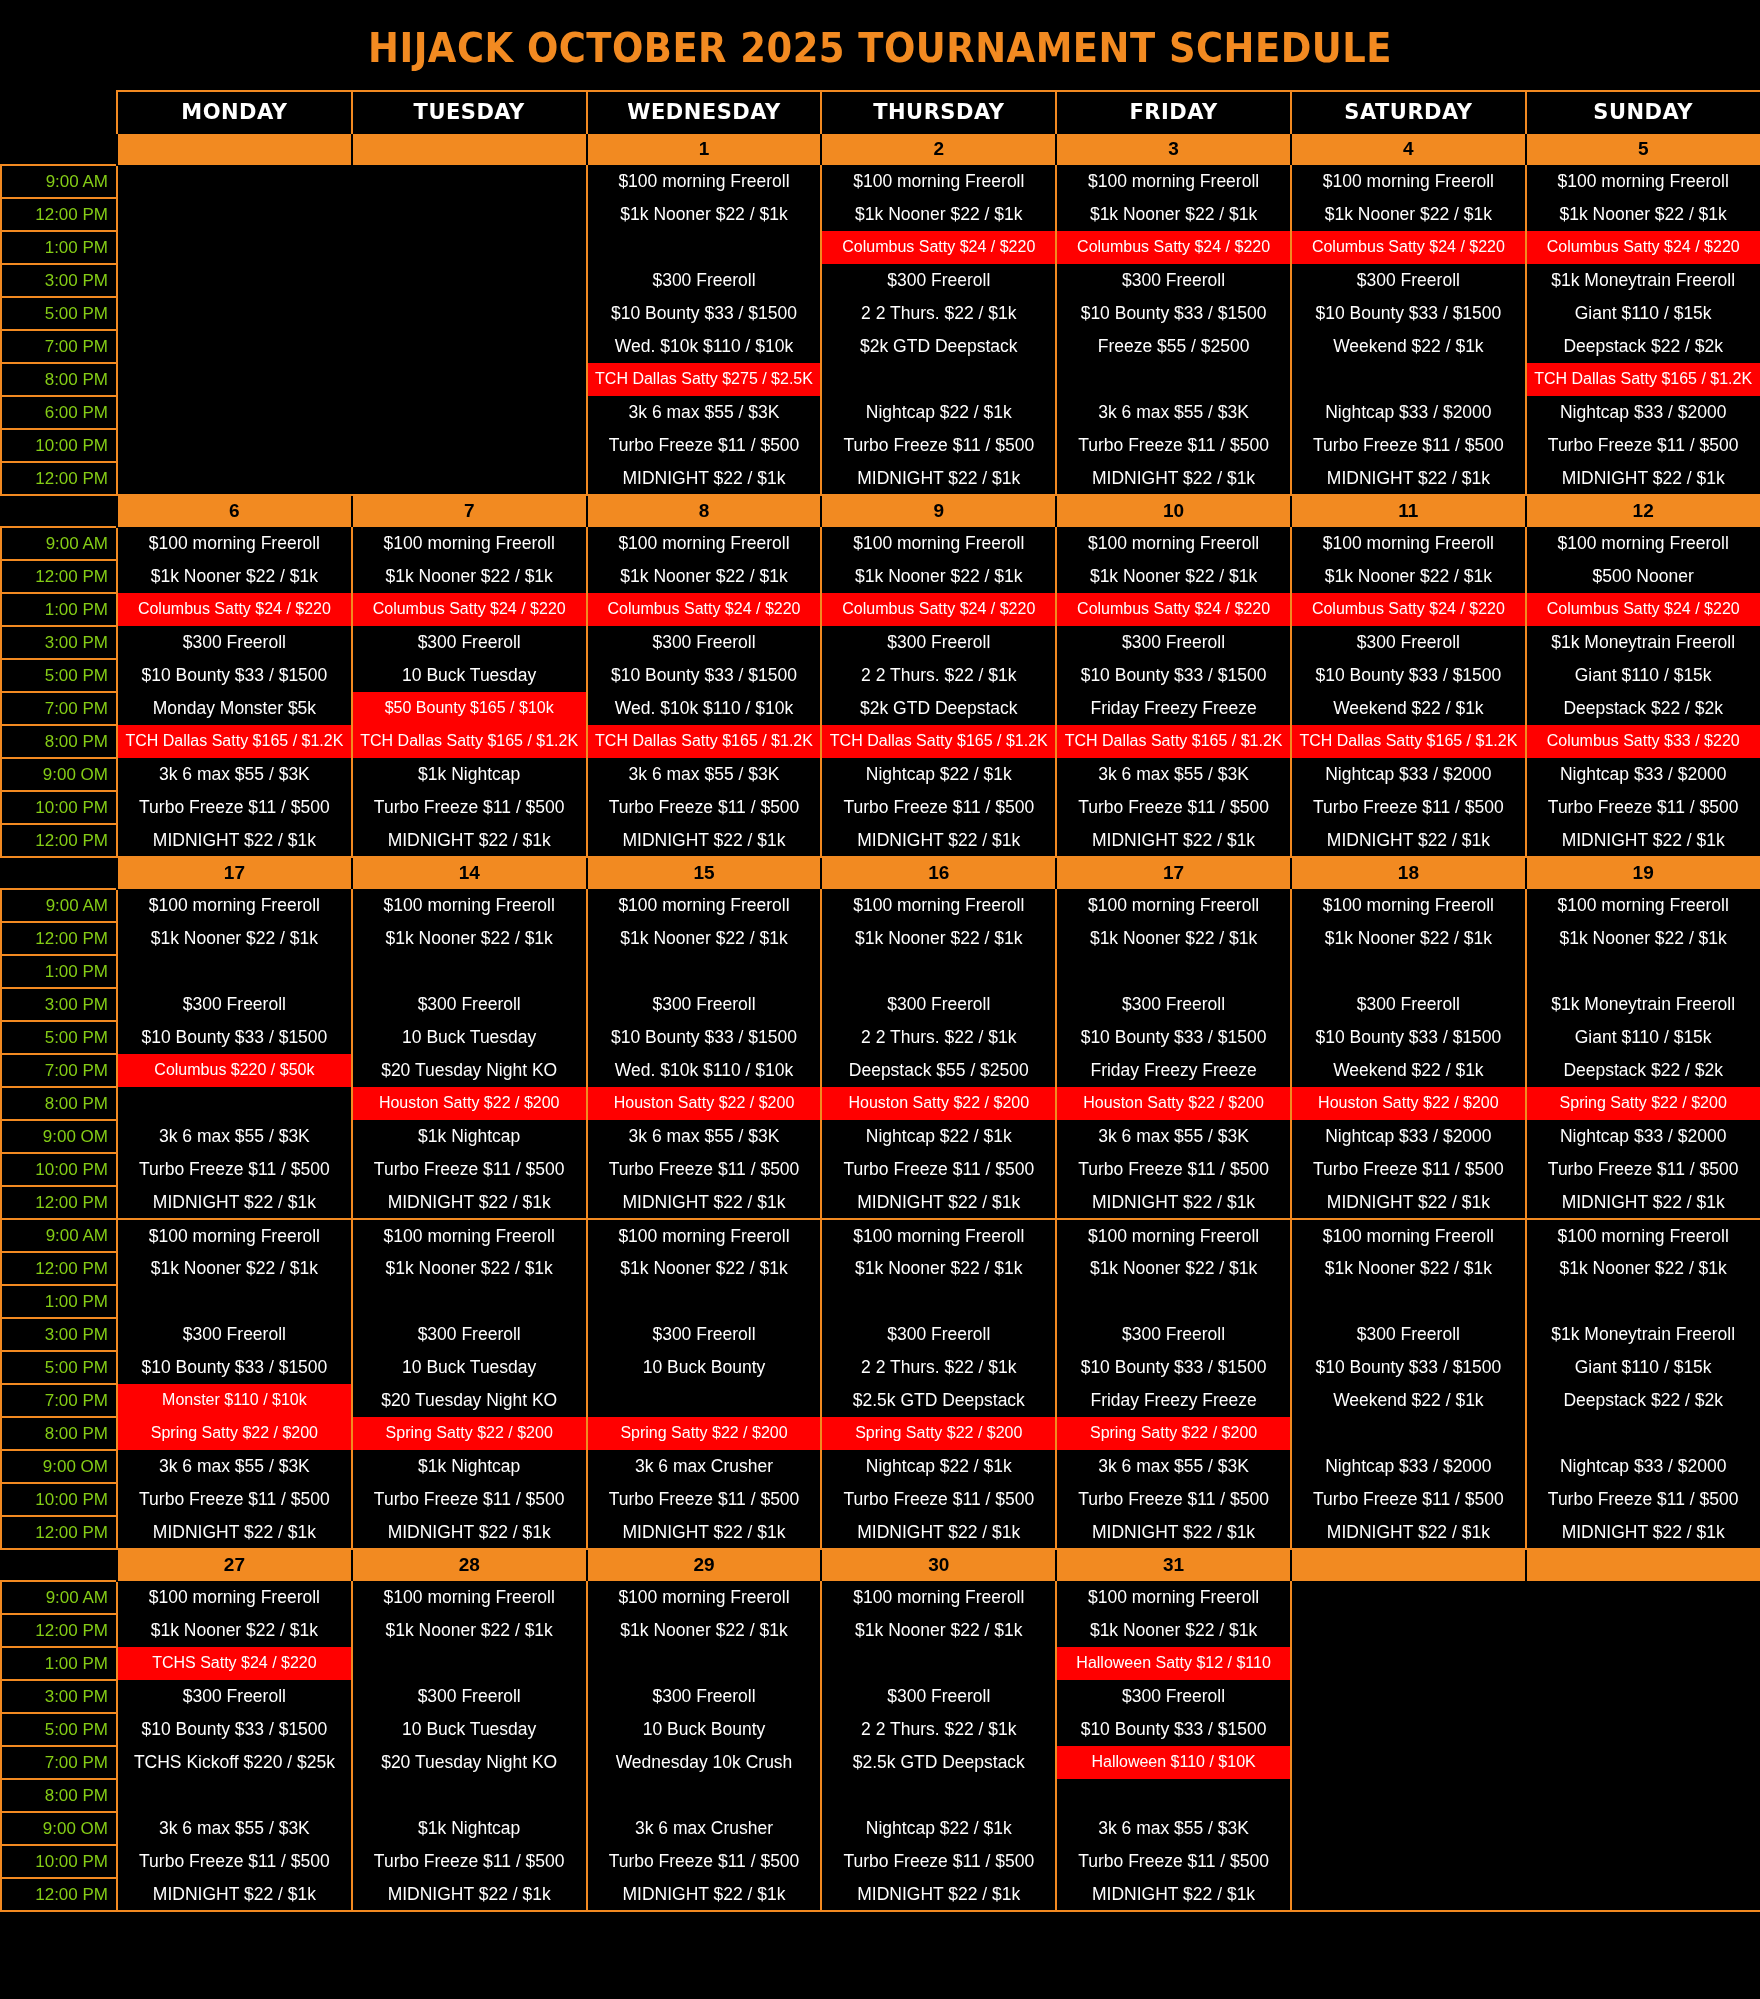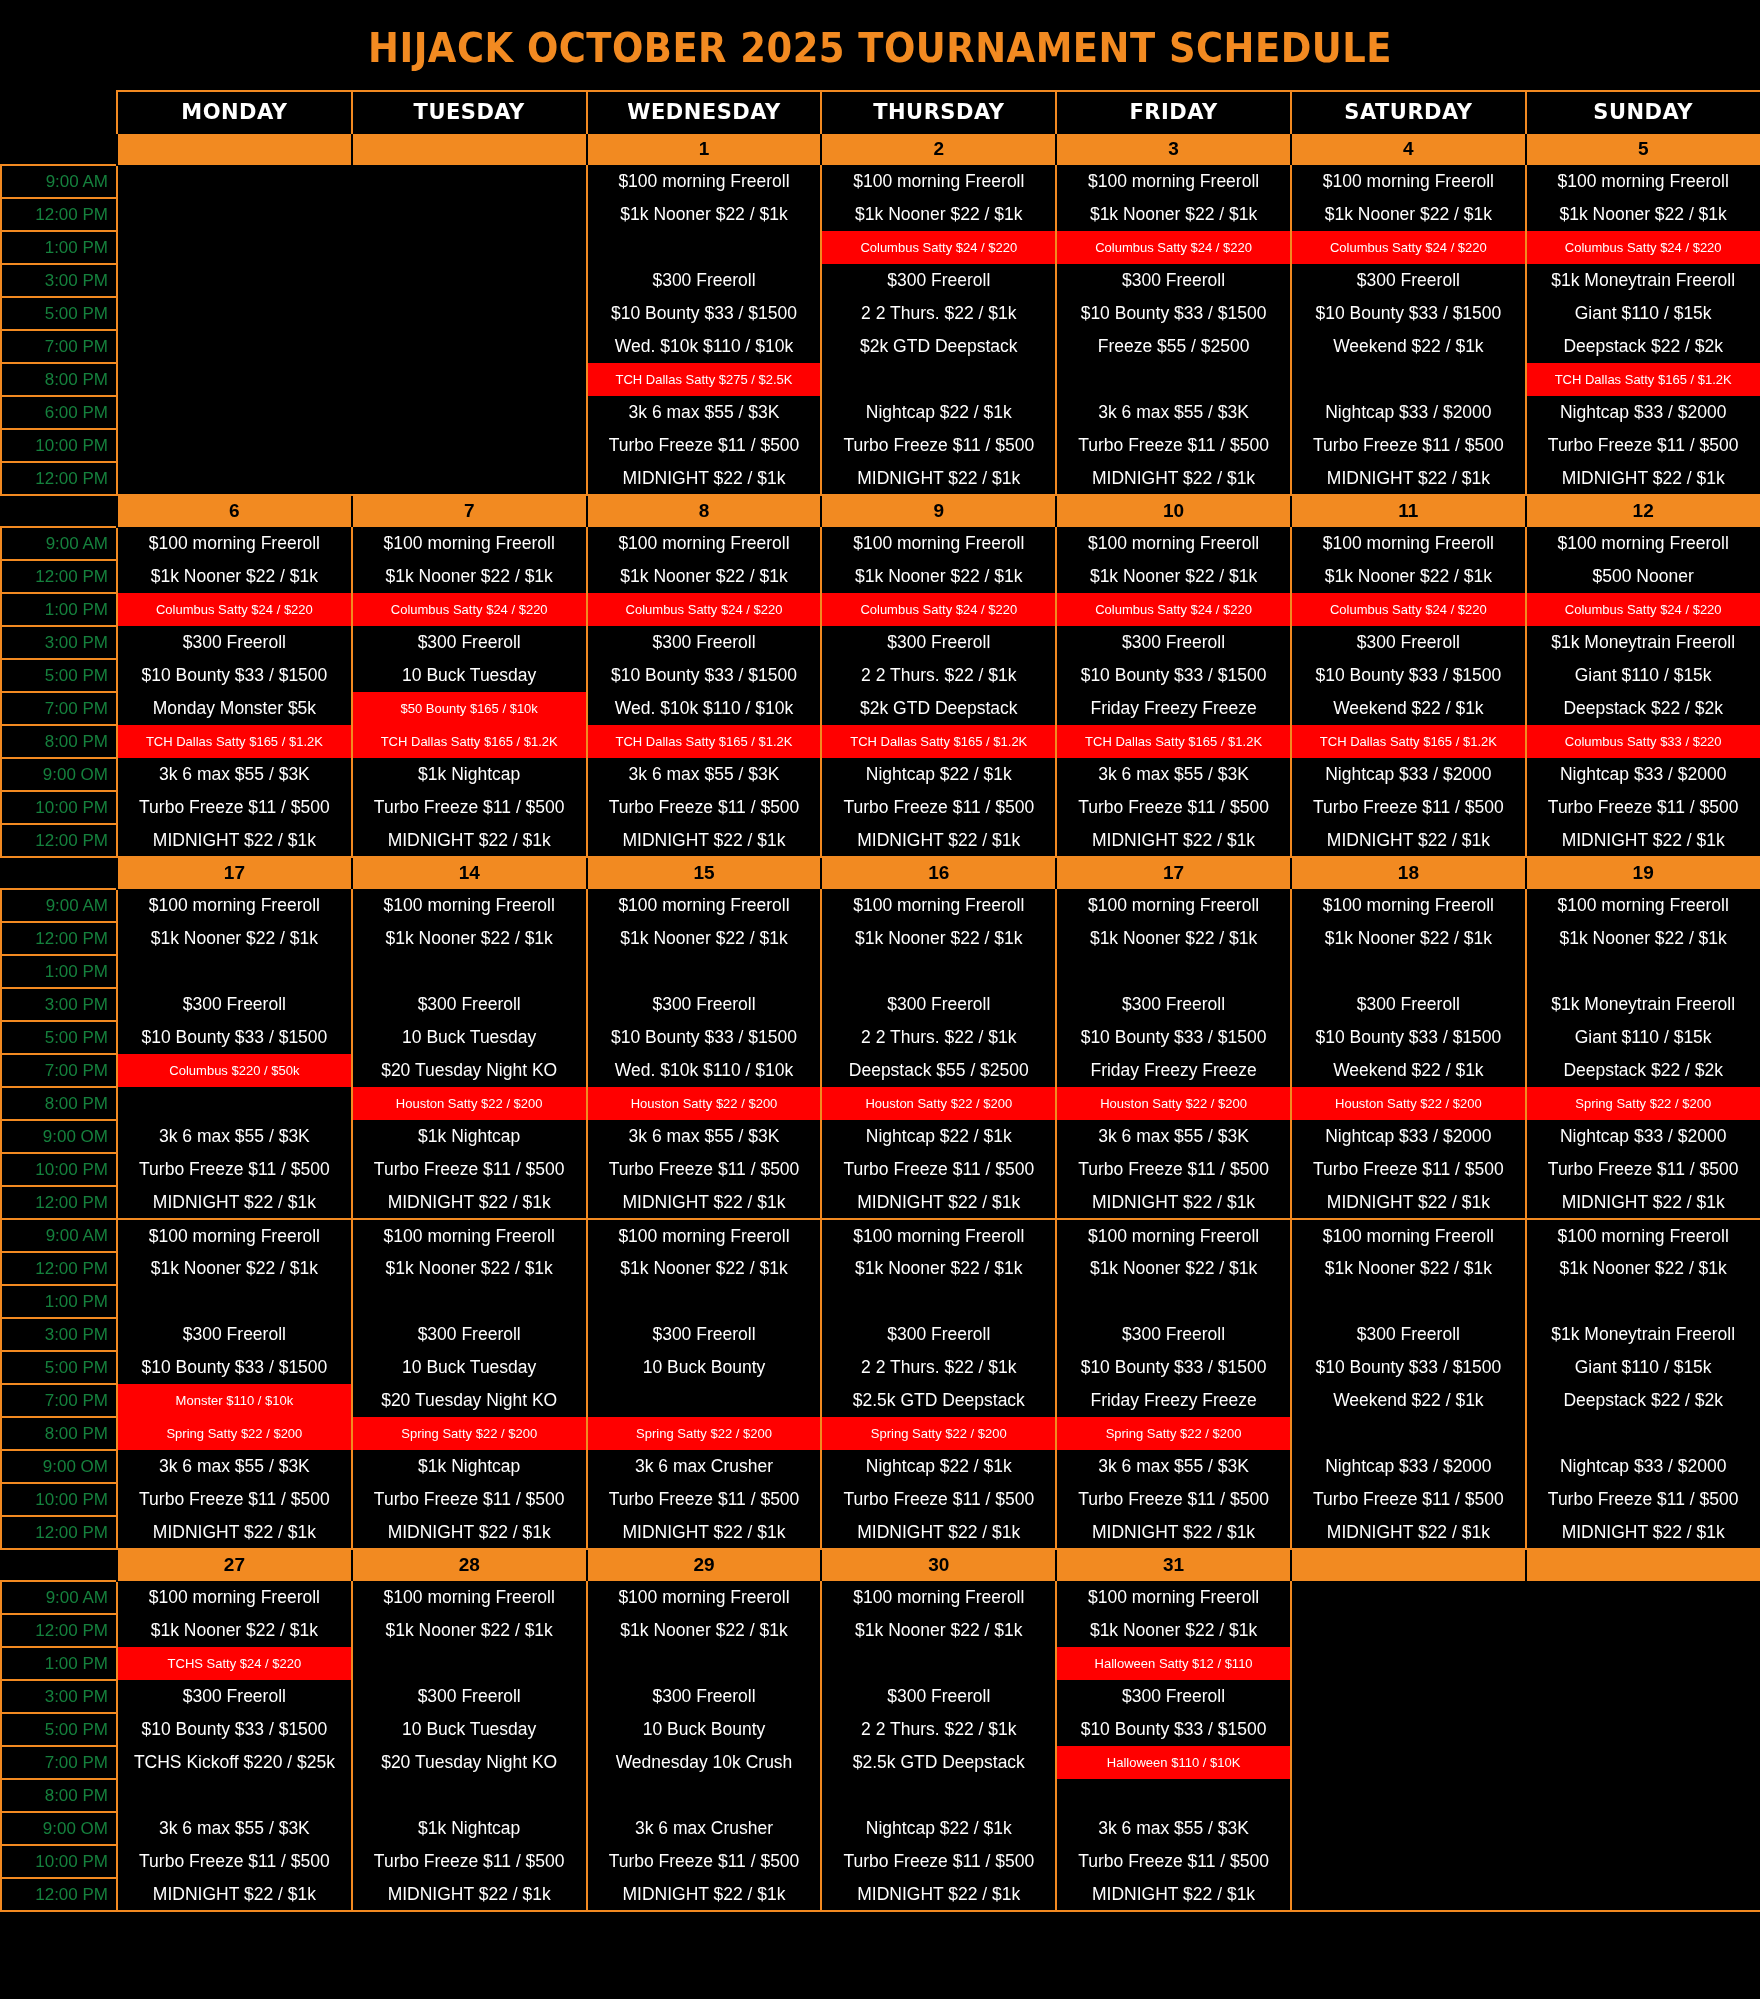--- a/index.html
+++ b/index.html
@@ -60,21 +60,21 @@
     text-align: center;
     padding: 4px 0 5px 0;
     border-left: 2px solid #000;
     border-right: 2px solid #000;
   }
   tr.datenums td.timeblank {
     background: #000;
     border: none;
   }
   td.time {
-    color: #15803d;
+    color: #84cc16;
     font-size: 17px;
     text-align: right;
     padding: 1px 8px 1px 0;
     border-top: 2px solid #f28a21;
     border-bottom: 2px solid #f28a21;
     border-left: 2px solid #f28a21;
     border-right: 2px solid #f28a21;
     background: #000;
     white-space: nowrap;
     height: 33px;
@@ -89,21 +89,21 @@
     border-right: 2px solid #f28a21;
     background: #000;
     height: 33px;
     line-height: 1.05;
     white-space: nowrap;
     overflow: hidden;
   }
   td.evt.hl {
     background: #ff0000;
     color: #ffffff;
-    font-size: 13px;
+    font-size: 16px;
   }
   tr.weekend-sep td { border-bottom: 2px solid #f28a21; }
   td.outside { background:#000; border:none; }
 </style>
 </head>
 <body>
 
 <div id="page">
   <div class="title">HIJACK OCTOBER 2025 TOURNAMENT SCHEDULE</div>
   <table class="cal">

